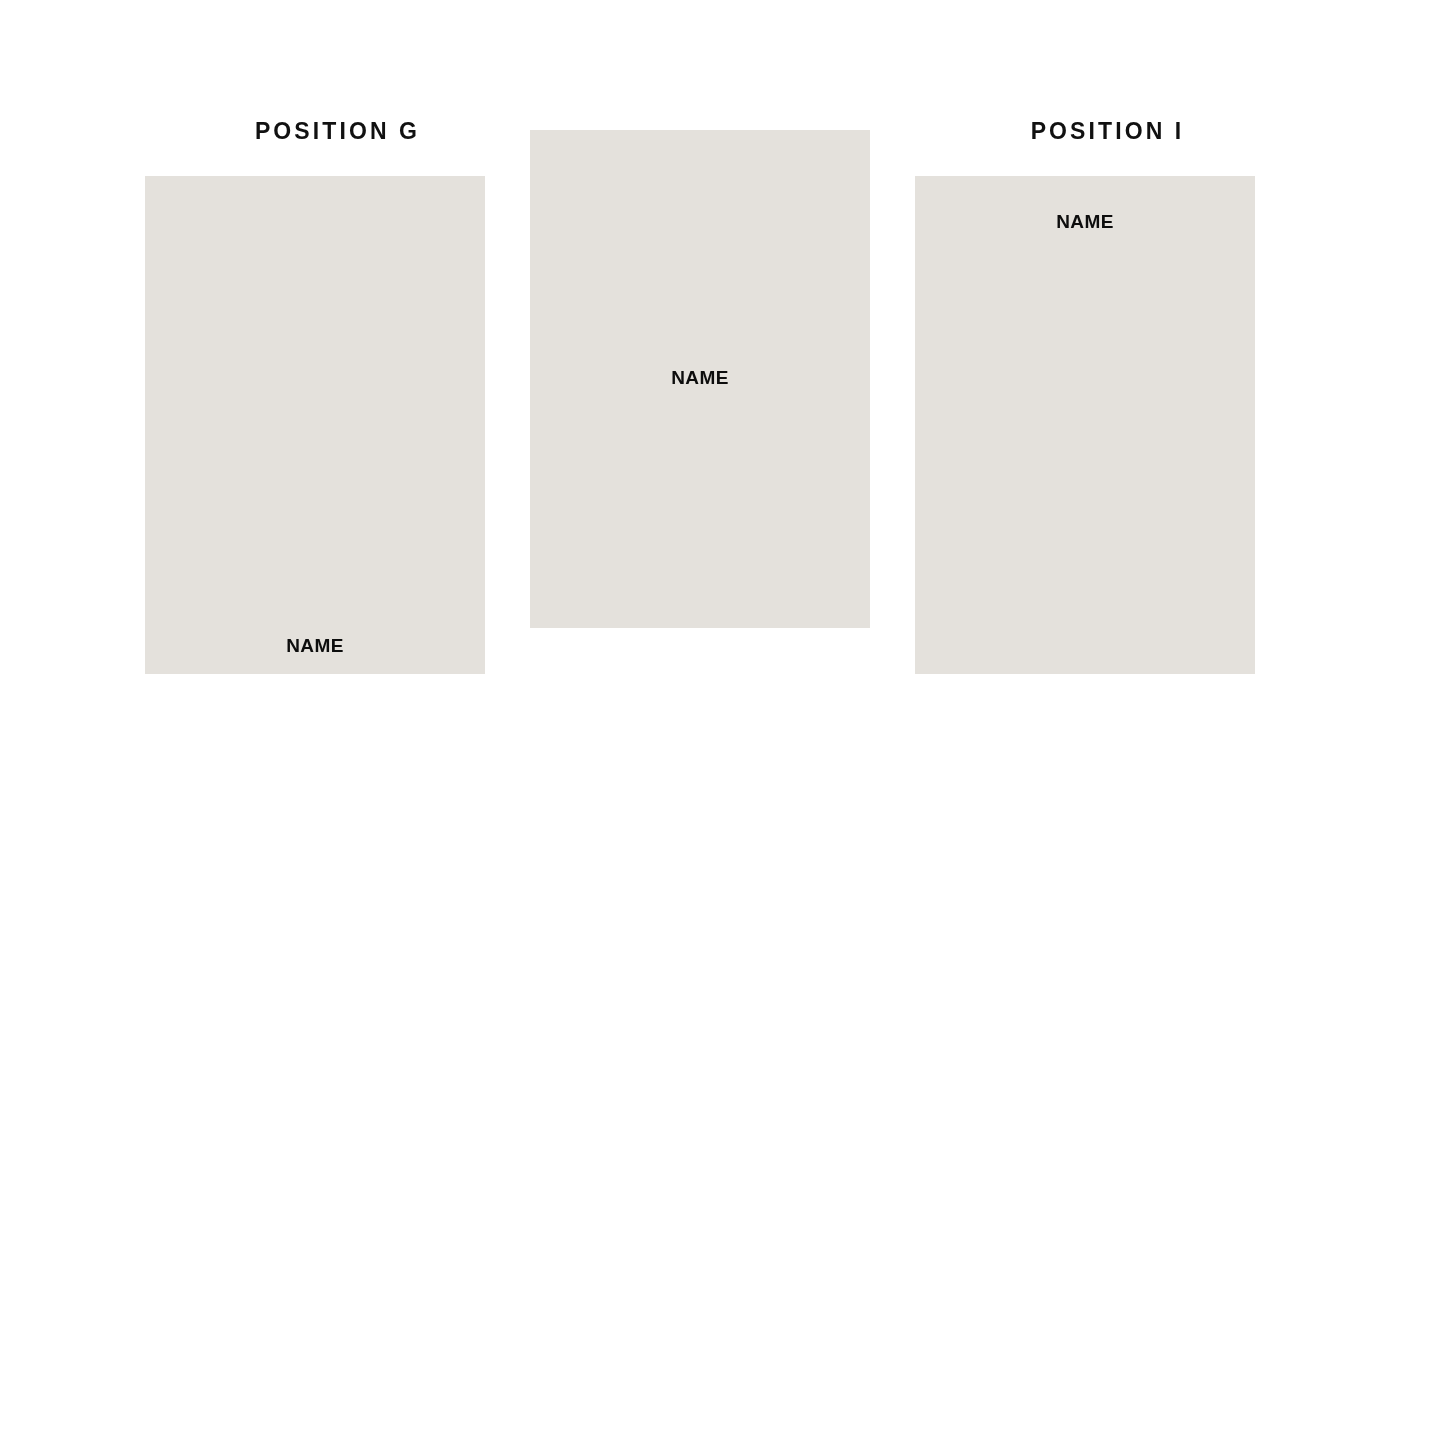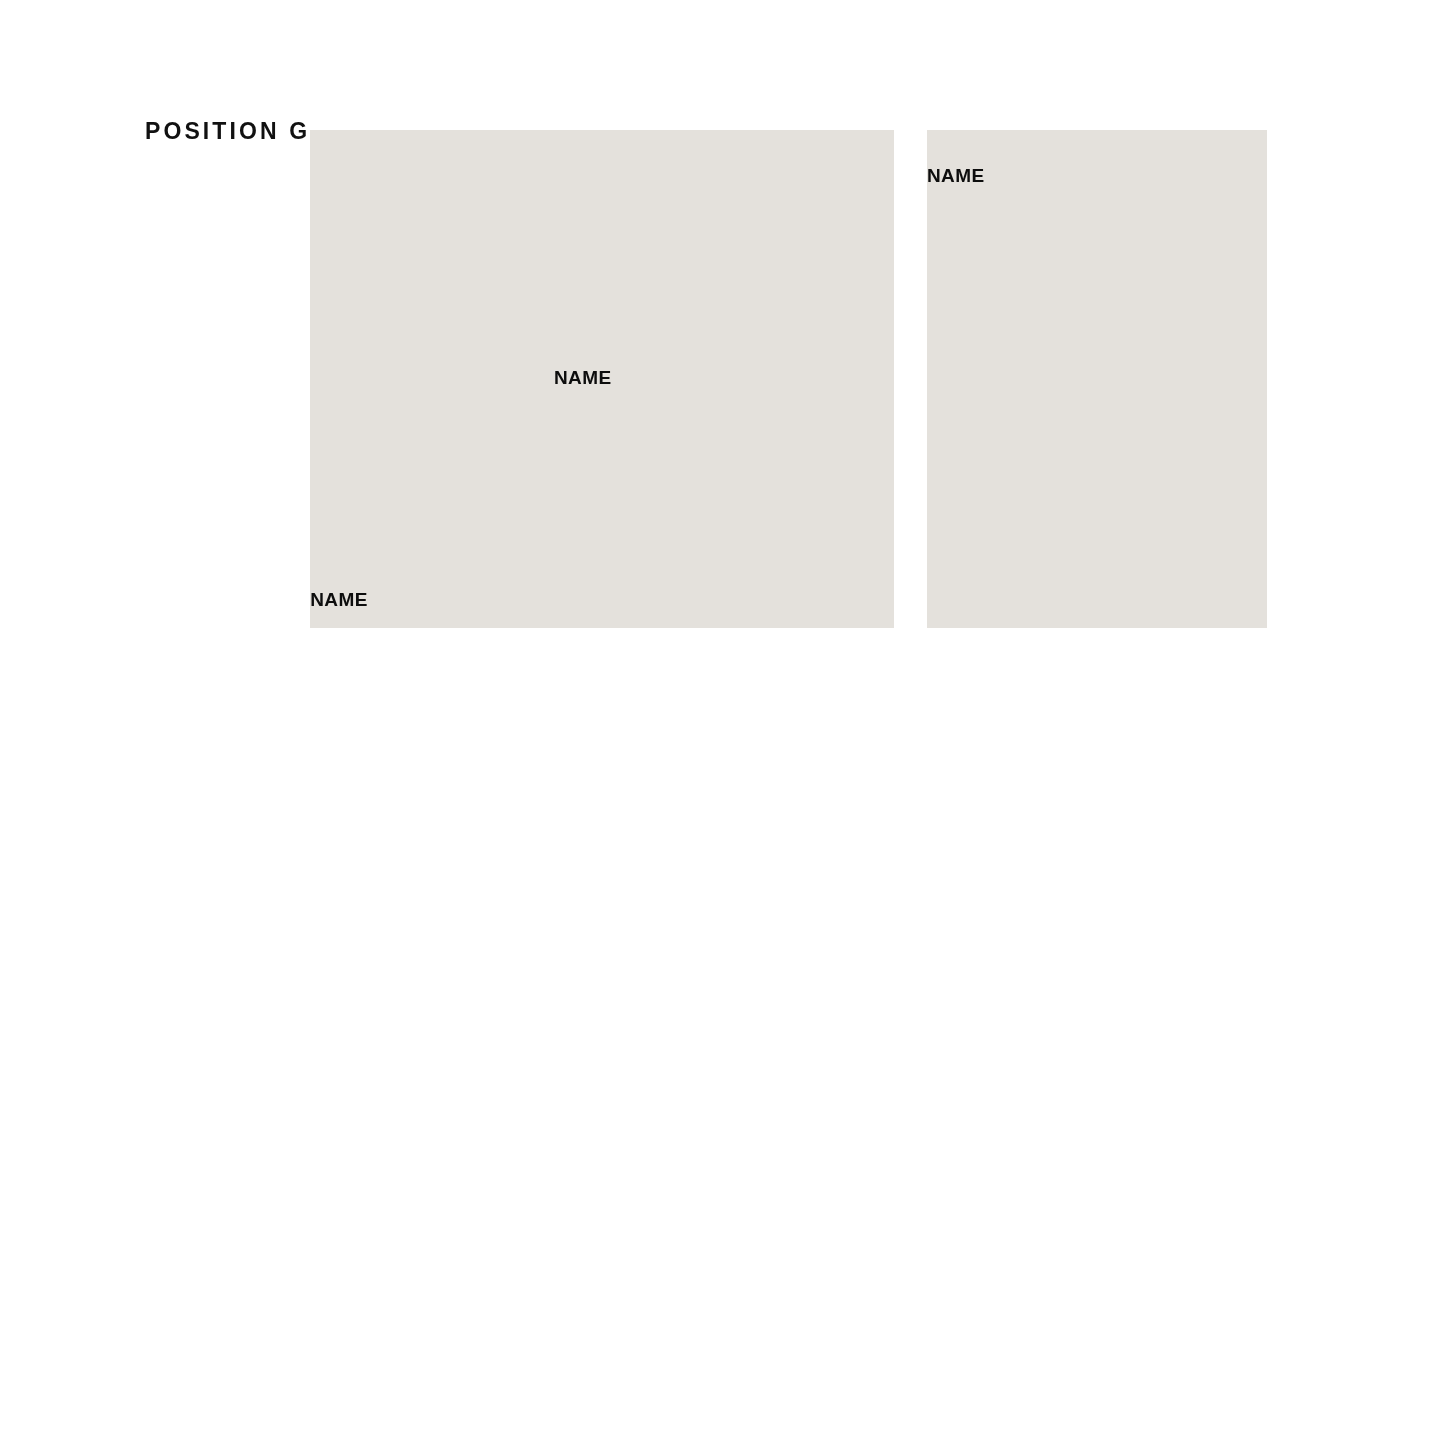--- a/index.html
+++ b/index.html
@@ -30,21 +30,21 @@
     width: 1155px;
     display: flex;
     flex-direction: row;
     justify-content: space-between;
     align-items: flex-start;
   }
 
   .column {
     width: 409px;
     display: flex;
-    flex-direction: row;
+    flex-direction: column;
     align-items: stretch;
   }
 
   .column-title {
     height: 46px;
     line-height: 46px;
     text-align: center;
     font-size: 23px;
     font-weight: 700;
     letter-spacing: 3.1px;
@@ -62,20 +62,21 @@
     display: flex;
     flex-direction: column;
   }
 
   
   .photo-slot.align-top    { justify-content: flex-start; }
   .photo-slot.align-middle { justify-content: center; }
   .photo-slot.align-bottom { justify-content: flex-end; }
 
   .name-label {
+    text-align: center;
     font-size: 19px;
     font-weight: 700;
     letter-spacing: 0.4px;
     color: #0d0d0d;
     text-transform: uppercase;
     white-space: nowrap;
   }
 
   .photo-slot.align-top .name-label    { margin-top: 35px; }
   .photo-slot.align-middle .name-label { margin-bottom: 2px; }
@@ -95,19 +96,20 @@
       </div>
     </div>
 
     <div class="column">
       <div class="photo-slot align-middle">
         <div class="name-label">NAME</div>
       </div>
     </div>
 
     <div class="column">
+      <div class="column-title">POSITION I</div>
       <div class="photo-slot align-top">
         <div class="name-label">NAME</div>
       </div>
     </div>
 
   </div>
 </div>
 
 </body></html>

